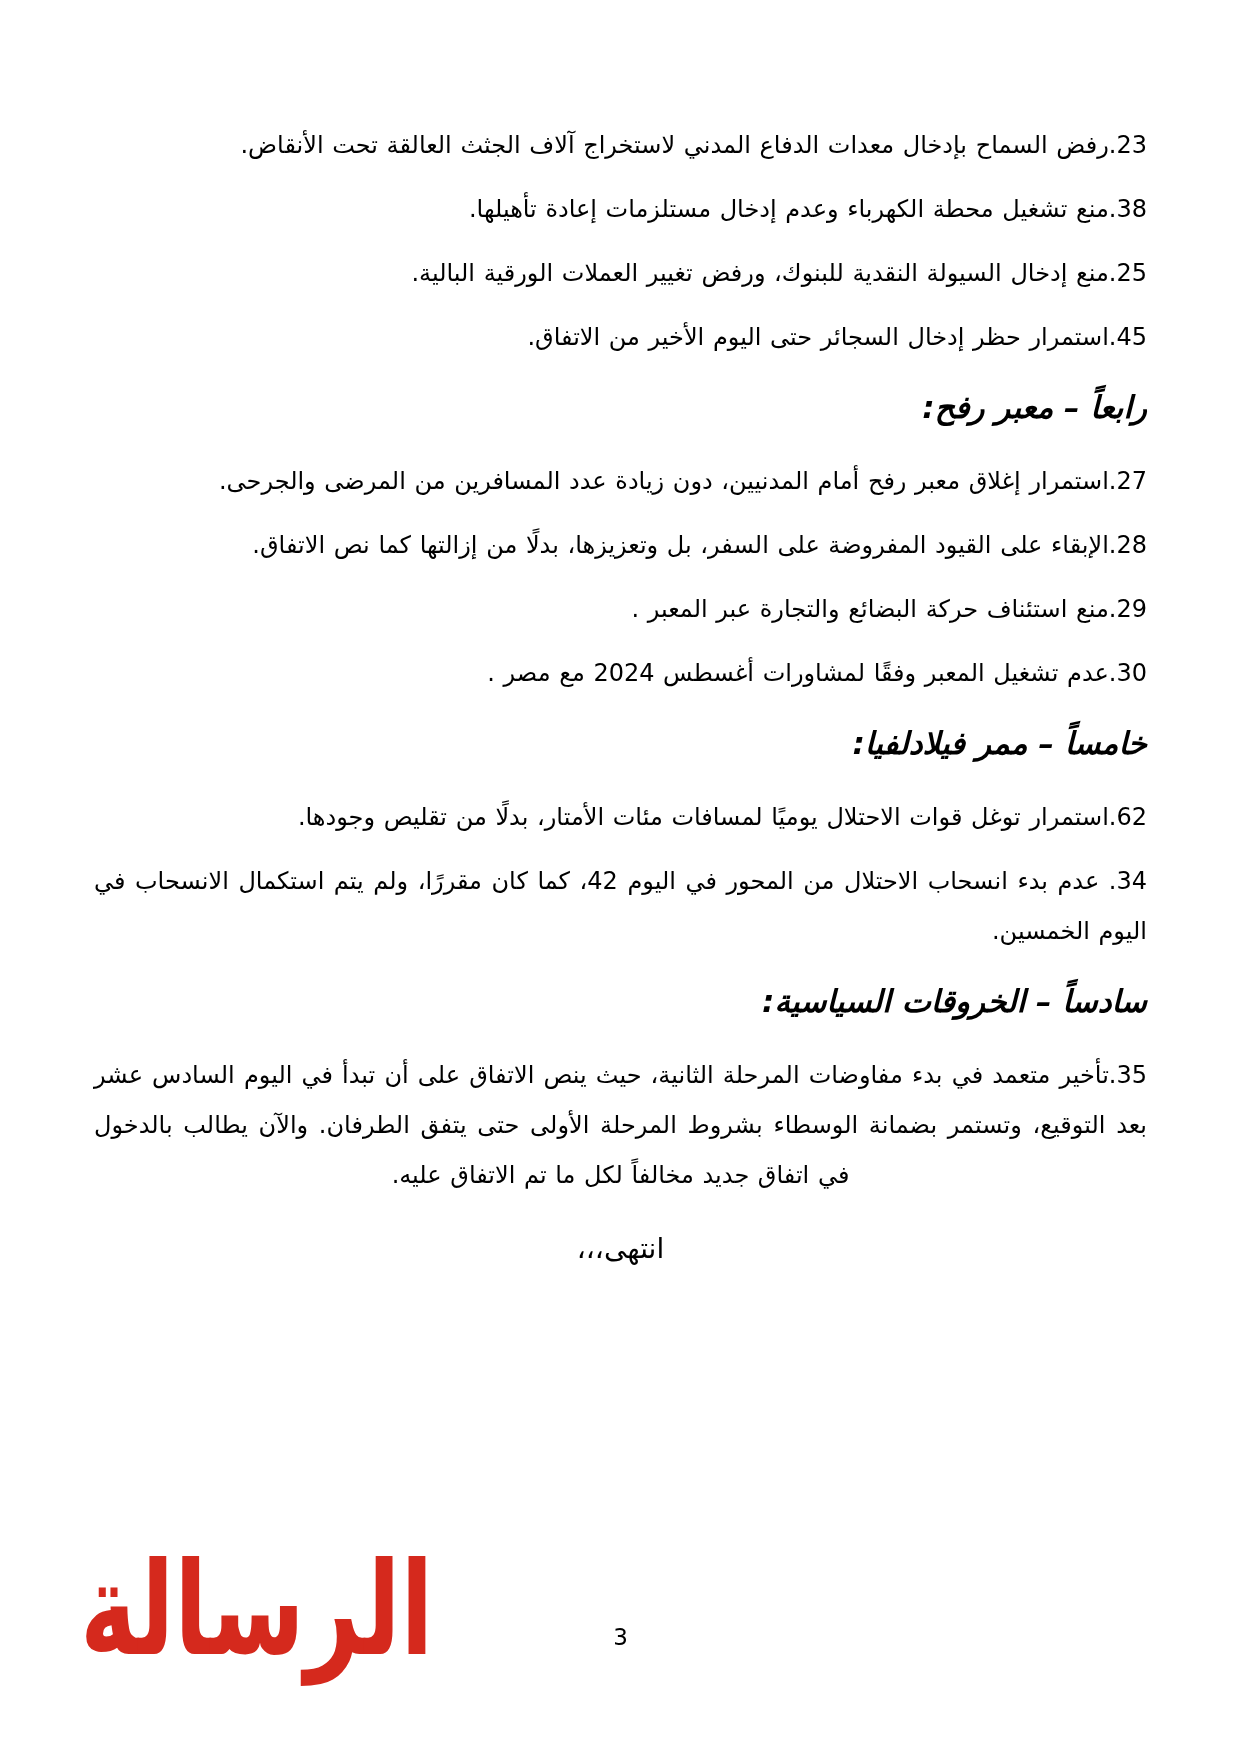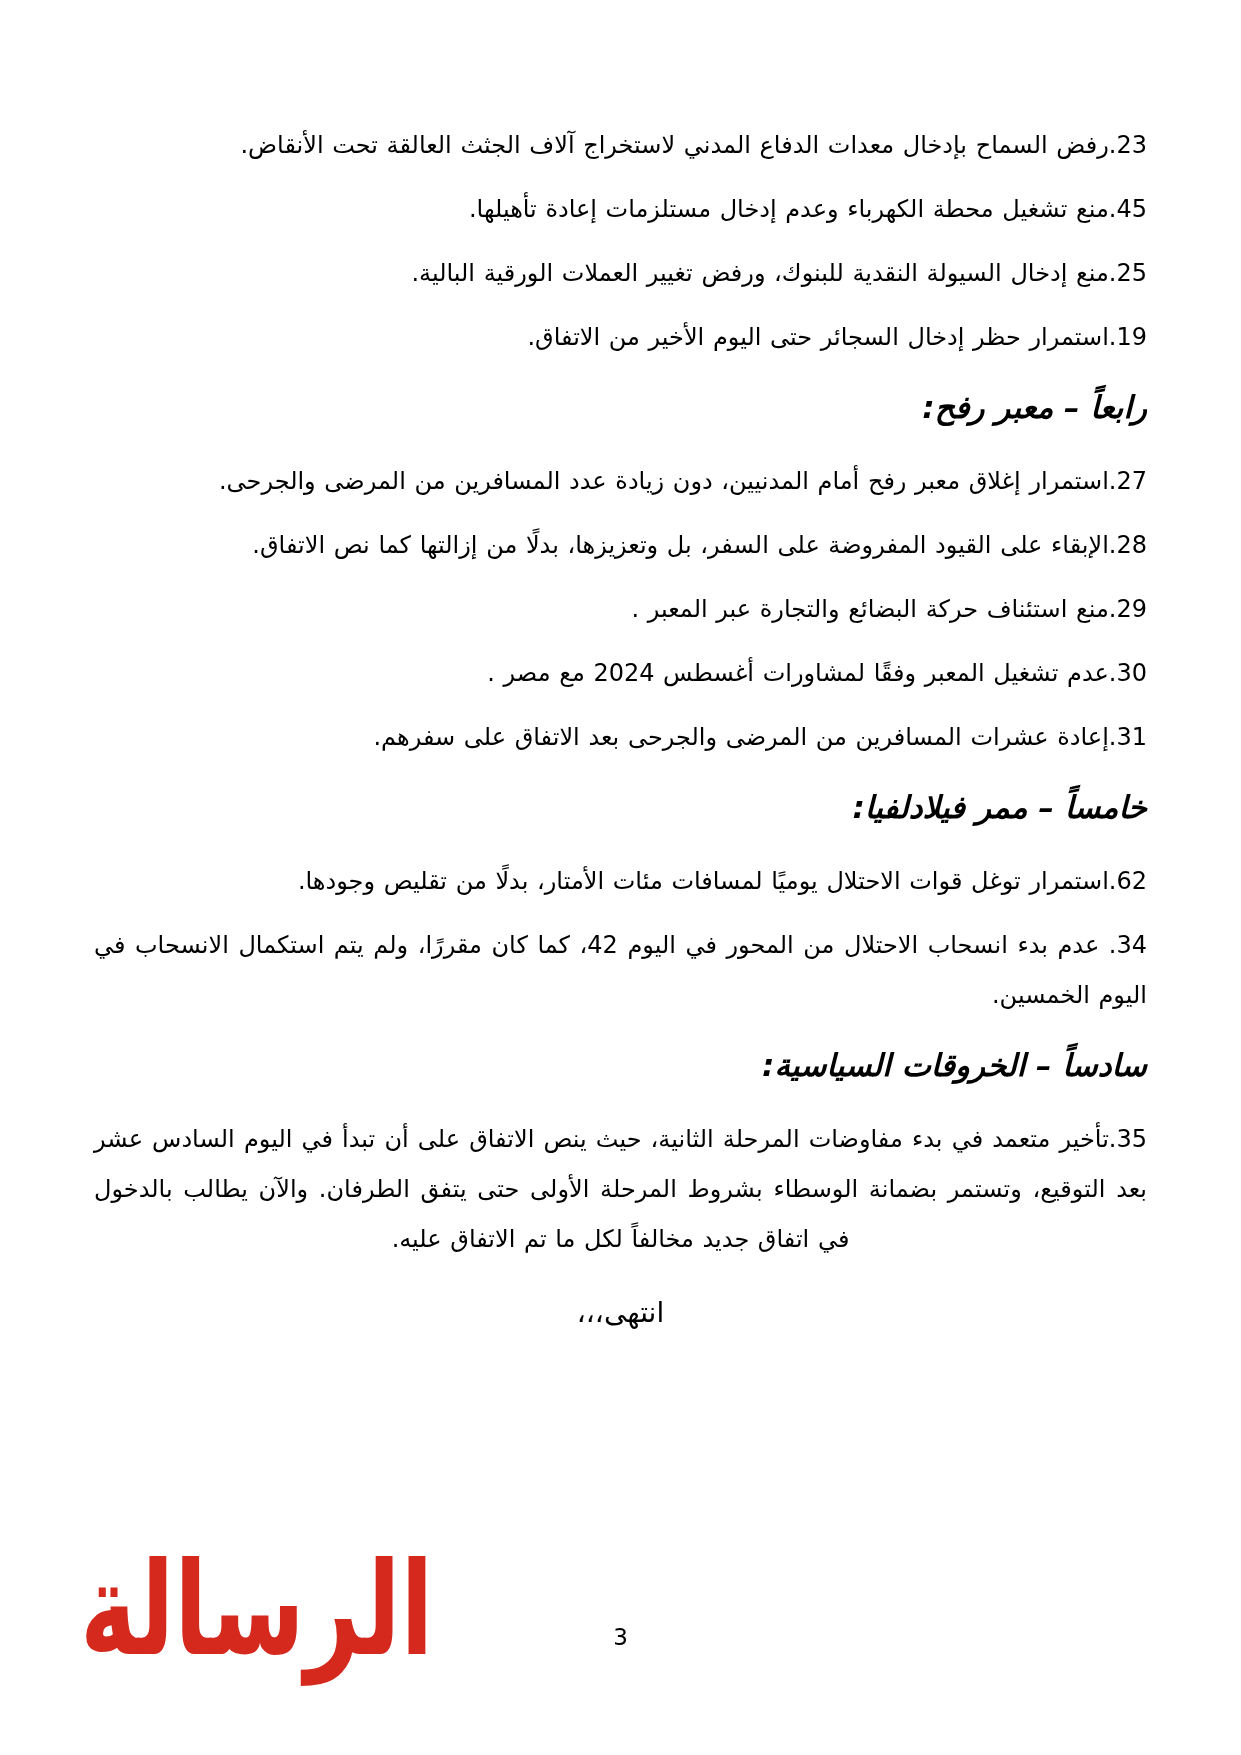--- a/index.html
+++ b/index.html
@@ -72,31 +72,30 @@
     line-height: 30px;
   }
 </style>
 </head>
 <body>
 
 <div class="page">
   <div class="content">
 
     <p class="item">23.رفض السماح بإدخال معدات الدفاع المدني لاستخراج آلاف الجثث العالقة تحت الأنقاض.</p>
-    <p class="item">45.منع تشغيل محطة الكهرباء وعدم إدخال مستلزمات إعادة تأهيلها.</p>
+    <p class="item">38.منع تشغيل محطة الكهرباء وعدم إدخال مستلزمات إعادة تأهيلها.</p>
     <p class="item">25.منع إدخال السيولة النقدية للبنوك، ورفض تغيير العملات الورقية البالية.</p>
-    <p class="item">19.استمرار حظر إدخال السجائر حتى اليوم الأخير من الاتفاق.</p>
+    <p class="item">45.استمرار حظر إدخال السجائر حتى اليوم الأخير من الاتفاق.</p>
 
     <h2 class="heading">رابعاً – معبر رفح:</h2>
 
     <p class="item">27.استمرار إغلاق معبر رفح أمام المدنيين، دون زيادة عدد المسافرين من المرضى والجرحى.</p>
     <p class="item">28.الإبقاء على القيود المفروضة على السفر، بل وتعزيزها، بدلًا من إزالتها كما نص الاتفاق.</p>
     <p class="item">29.منع استئناف حركة البضائع والتجارة عبر المعبر .</p>
     <p class="item">30.عدم تشغيل المعبر وفقًا لمشاورات أغسطس 2024 مع مصر .</p>
-    <p class="item">31.إعادة عشرات المسافرين من المرضى والجرحى بعد الاتفاق على سفرهم.</p>
 
     <h2 class="heading">خامساً – ممر فيلادلفيا:</h2>
 
     <p class="item">62.استمرار توغل قوات الاحتلال يوميًا لمسافات مئات الأمتار، بدلًا من تقليص وجودها.</p>
     <p class="item">34. عدم بدء انسحاب الاحتلال من المحور في اليوم 42، كما كان مقررًا، ولم يتم استكمال الانسحاب في اليوم الخمسين.</p>
 
     <h2 class="heading">سادساً – الخروقات السياسية:</h2>
 
     <p class="item multiline">35.تأخير متعمد في بدء مفاوضات المرحلة الثانية، حيث ينص الاتفاق على أن تبدأ في اليوم السادس عشر بعد التوقيع، وتستمر بضمانة الوسطاء بشروط المرحلة الأولى حتى يتفق الطرفان. والآن يطالب بالدخول في اتفاق جديد مخالفاً لكل ما تم الاتفاق عليه.</p>
 

